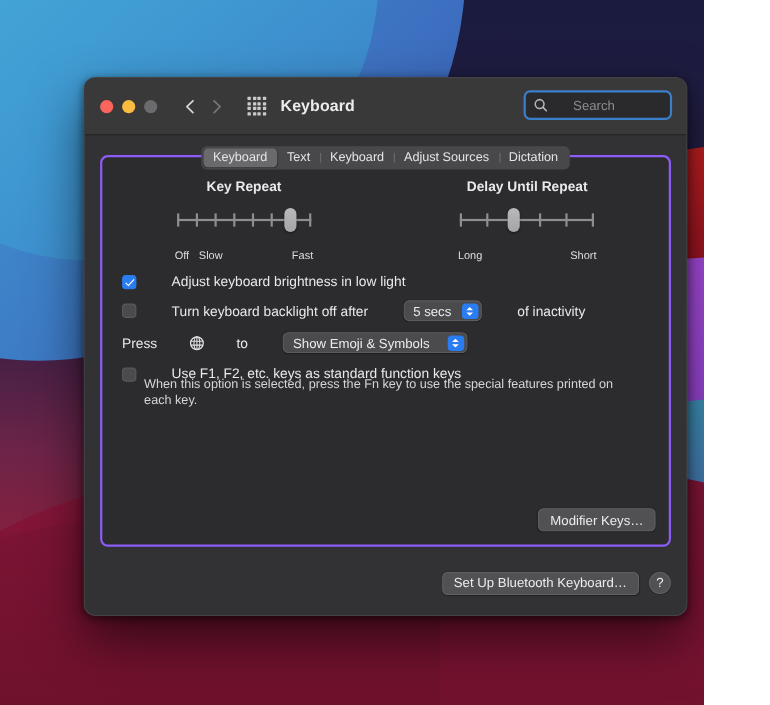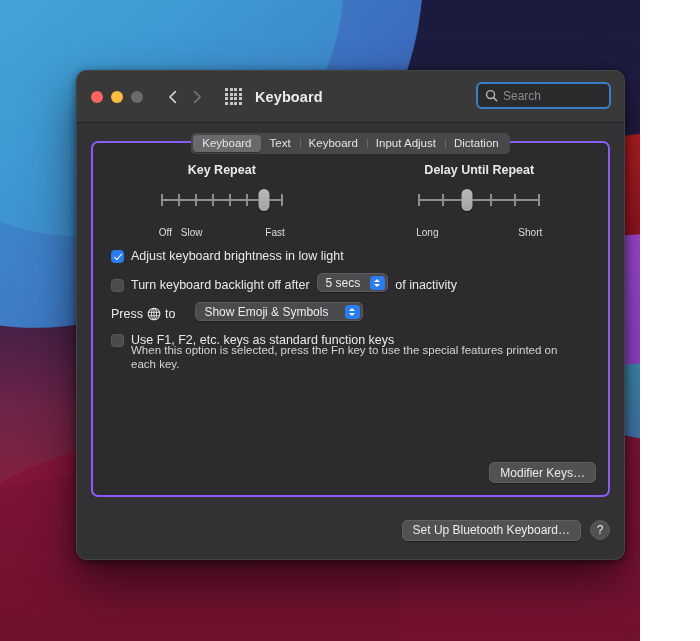--- a/index.html
+++ b/index.html
@@ -144,21 +144,21 @@
   }
   #searchwrap svg { flex: 0 0 auto; }
   #searchinput {
     flex: 1;
     background: transparent;
     border: none;
     outline: none;
     color: #d8d8da;
     font-family: "Liberation Sans", sans-serif;
     font-size: 12px;
-    margin-left: 5px;
+    margin-left: 23px;
   }
   #searchinput::placeholder { color: #8d8d90; }
 
   
   #tabsrow {
     position: relative;
     height: 26px;
     display: flex;
     justify-content: center;
     align-items: center;
@@ -260,24 +260,25 @@
     top: 16px;
     font-size: 10px;
     color: #dededf;
     white-space: nowrap;
   }
 
   
   #rows { padding: 22px 0 0 18px; }
   .row {
     display: flex;
-    align-items: flex-end;
+    align-items: center;
     margin-bottom: 10px;
     color: #e9e9eb;
     font-size: 12.5px;
+    gap: 25px;
   }
 
   .cb {
     width: 13px; height: 13px;
     border-radius: 3.5px;
     flex: 0 0 auto;
     margin-right: 7px;
     position: relative;
   }
   .cb.on {
@@ -459,21 +460,21 @@
         </svg>
         <input id="searchinput" type="text" placeholder="Search" style="">
       </div>
     </div>
 
     <div id="tabsrow">
       <div id="tabs">
         <div class="tab active">Keyboard</div>
         <div class="tab">Text</div>
         <div class="tab">Keyboard</div>
-        <div class="tab">Input Adjust</div>
+        <div class="tab">Adjust Sources</div>
         <div class="tab">Dictation</div>
       </div>
     </div>
 
     <div id="panel">
 
       <div id="sliders">
 
         <div class="sliderblock">
           <div class="slidertitle">Key Repeat</div>
@@ -536,21 +537,21 @@
         </div>
 
         <div class="row">
           <span>Press</span>
           <svg class="globe" viewBox="0 0 16 16">
             <circle cx="8" cy="8" r="6.6" fill="none" stroke="#e3e3e5" stroke-width="1.3"></circle>
             <ellipse cx="8" cy="8" rx="3" ry="6.6" fill="none" stroke="#e3e3e5" stroke-width="1.1"></ellipse>
             <path d="M1.6 6 H14.4 M1.6 10 H14.4 M8 1.4 V14.6" stroke="#e3e3e5" stroke-width="1.1"></path>
           </svg>
           <span>to</span>
-          <span class="popup" style="margin-left:20px;min-width:168px">
+          <span class="popup" style="margin-left:7px;min-width:168px">
             <span>Show Emoji &amp; Symbols</span>
             <span class="arrows">
               <span class="up"></span>
                 <span class="dn"></span>
             </span>
           </span>
         </div>
 
         <div class="row" style="margin-top:12px;margin-bottom:0">
           <span class="cb off"></span>

